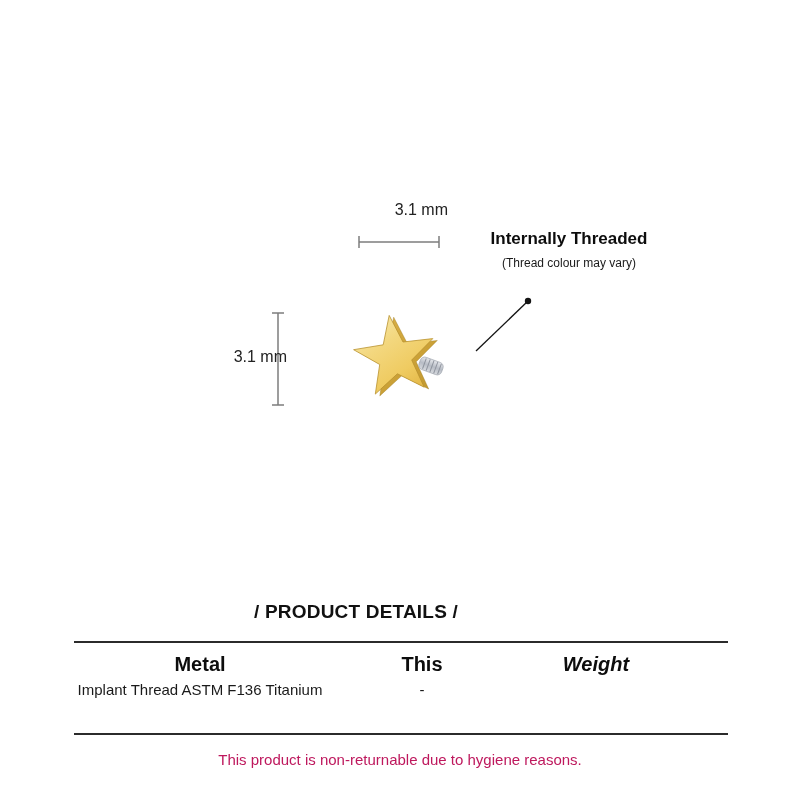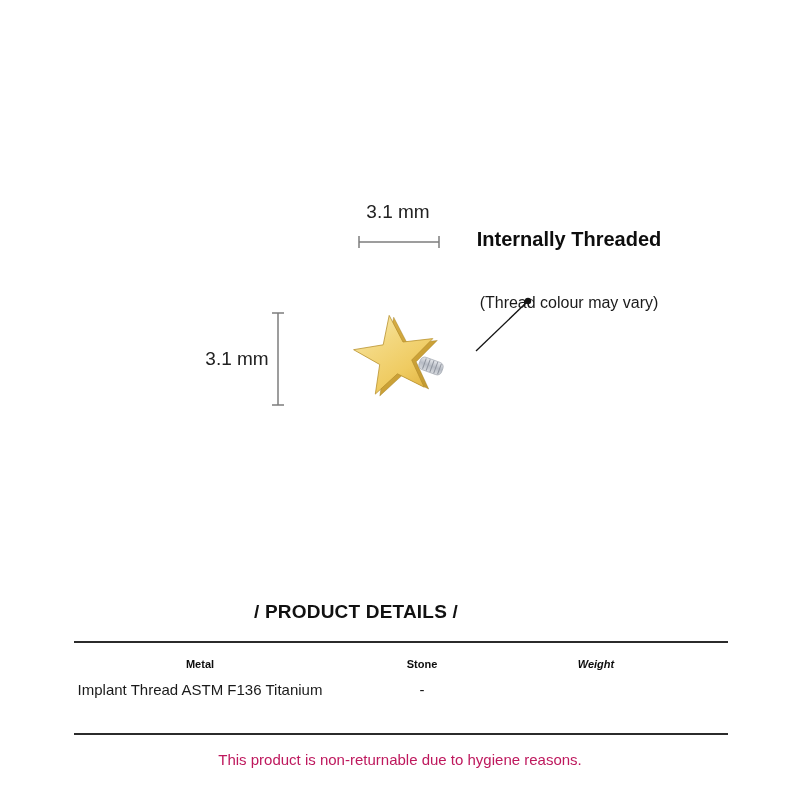--- a/index.html
+++ b/index.html
@@ -13,46 +13,45 @@
     height: 800px;
     background: #ffffff;
     font-family: "Liberation Sans", sans-serif;
     color: #1c1c1c;
     overflow: hidden;
   }
   .abs { position: absolute; }
 
   
   .dim-label {
-    font-size: 19px;
+    font-size: 16px;
     color: #222222;
-    text-align: center;
+    text-align: right;
     white-space: nowrap;
   }
   .dim-label-top  { left: 348px; top: 201px; width: 100px; }
   .dim-label-left { left: 187px; top: 348px; width: 100px; }
 
   
   .annotation {
     left: 463px; top: 227px; width: 212px;
     text-align: center;
   }
   .annotation-title {
-    font-size: 20px;
+    font-size: 17px;
     font-weight: bold;
     color: #0d0d0d;
     line-height: 24px;
     white-space: nowrap;
   }
   .annotation-sub {
-    font-size: 16px;
+    font-size: 12px;
     color: #1a1a1a;
     line-height: 25px;
     white-space: nowrap;
-    margin-top: 39px;
   }
 
   
   .section-heading {
     left: 0; top: 601px; width: 712px;
     text-align: center;
     font-size: 19px;
     font-weight: bold;
     letter-spacing: 0.2px;
     color: #111111;
@@ -66,21 +65,21 @@
   }
   .rule-top    { top: 641px; }
   .rule-bottom { top: 733px; }
 
   .spec-col { top: 654px; text-align: center; }
   .spec-col-metal  { left: 58px;  width: 284px; }
   .spec-col-stone  { left: 332px; width: 180px; }
   .spec-col-weight { left: 506px; width: 180px; font-style: italic; }
 
   .spec-header {
-    font-size: 11px;
+    font-size: 20px;
     font-weight: bold;
     color: #0d0d0d;
     line-height: 20px;
     margin-bottom: 5px;
     white-space: nowrap;
   }
   .spec-line {
     font-size: 15px;
     color: #1a1a1a;
     line-height: 22px;
@@ -164,21 +163,21 @@
   <div class="abs section-heading">/ PRODUCT DETAILS /</div>
 
   <div class="abs rule rule-top"></div>
 
   <div class="abs spec-col spec-col-metal">
     <div class="spec-header">Metal</div>
     <div class="spec-line">Implant Thread ASTM F136 Titanium</div>
   </div>
 
   <div class="abs spec-col spec-col-stone">
-    <div class="spec-header">Stone</div>
+    <div class="spec-header">This</div>
     <div class="spec-line">-</div>
   </div>
 
   <div class="abs spec-col spec-col-weight">
     <div class="spec-header">Weight</div>
   </div>
 
   <div class="abs rule rule-bottom"></div>
 
   <div class="abs hygiene-note">This product is non-returnable due to hygiene reasons.</div>

